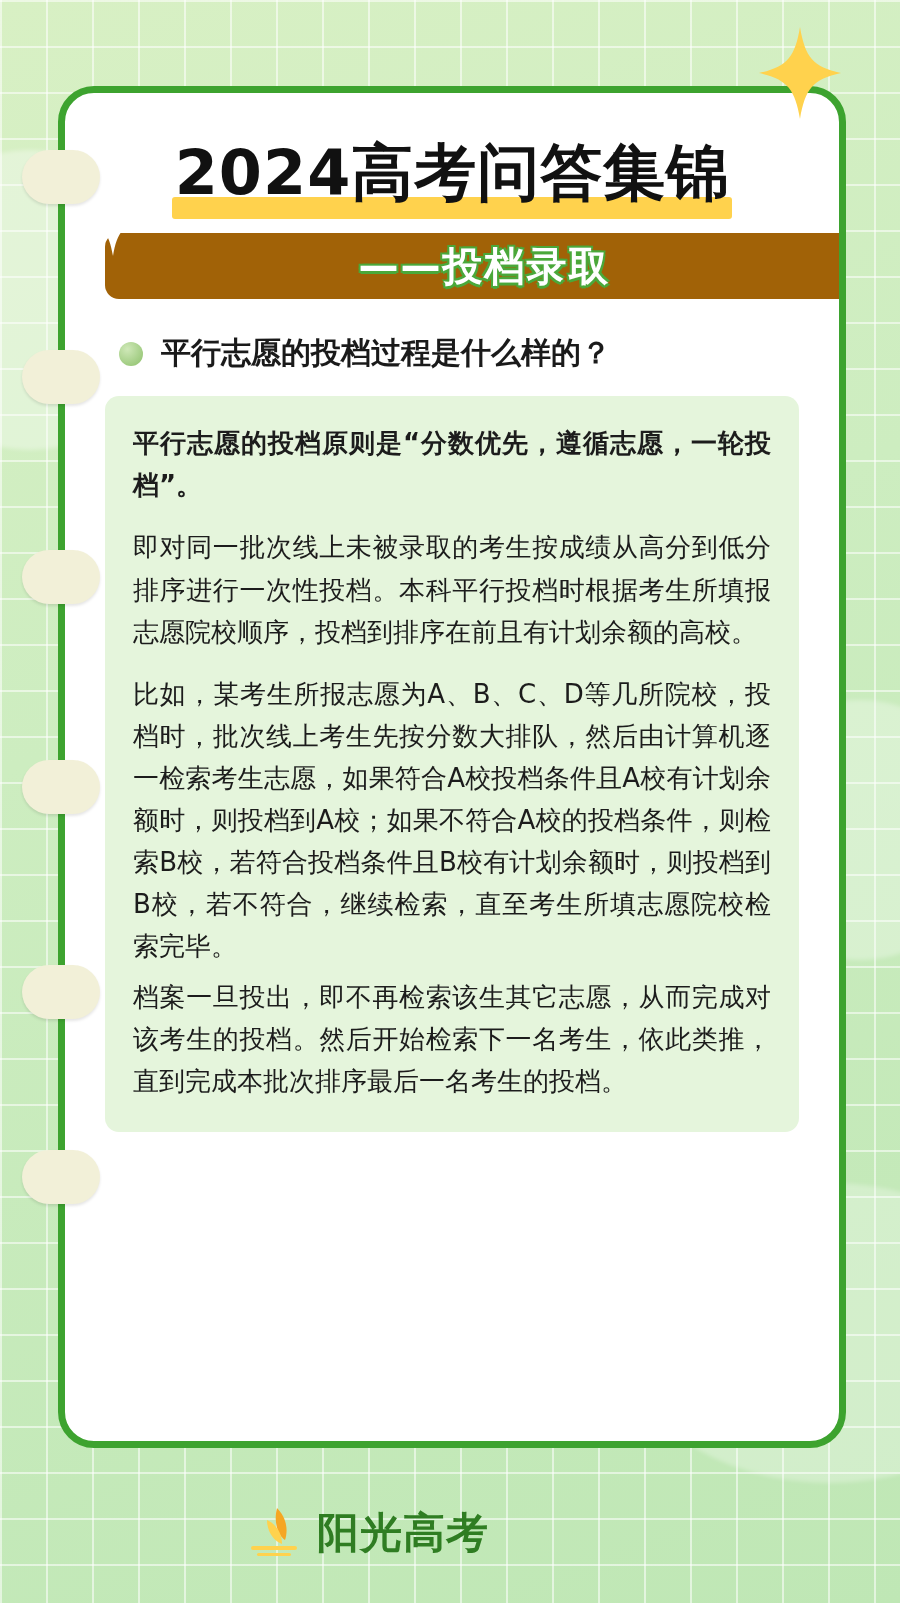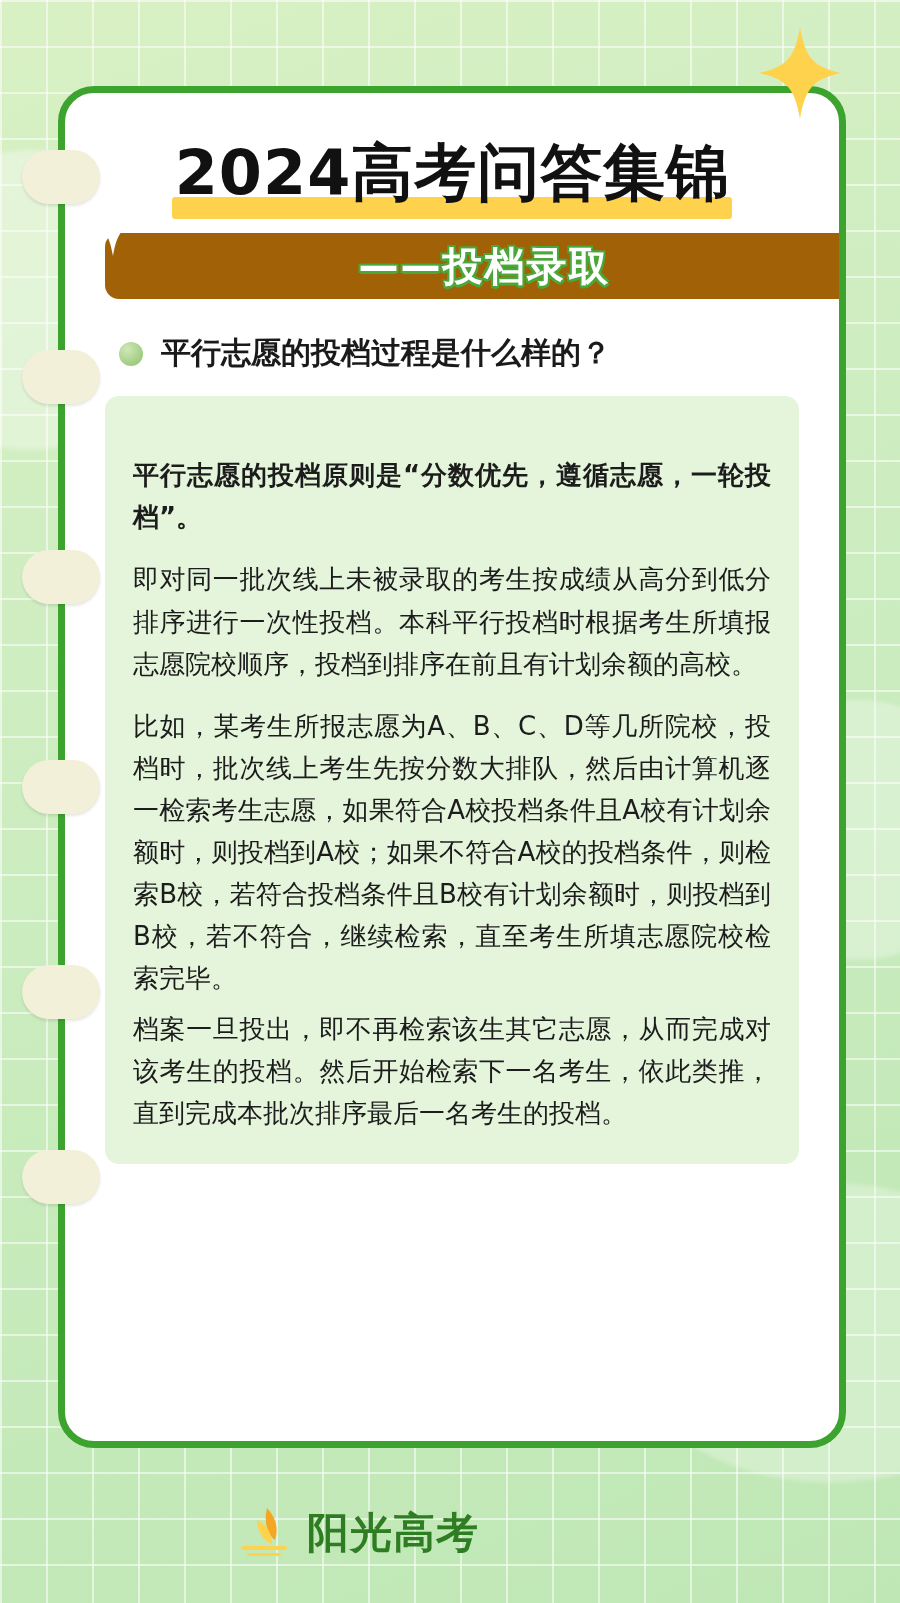--- a/index.html
+++ b/index.html
@@ -172,36 +172,36 @@
     font-family: "DejaVu Sans", sans-serif;
     font-size: 26px;
     line-height: 1.62;
     color: #1c1c1c;
     margin: 0 0 20px 0;
     text-align: justify;
   }
   .para:last-child { margin-bottom: 0; }
   .para.bold {
     font-weight: bold;
-    margin-top: 32px;
   }
   .para.tight {
     margin-bottom: 8px;
   }
 
   
   .footer {
     position: absolute;
     left: 0;
     bottom: 42px;
     width: 716px;
     display: flex;
     align-items: center;
     justify-content: center;
     z-index: 5;
+    padding-left: 10px;
   }
   .logo-mark {
     margin-right: 12px;
   }
   .logo-text {
     font-family: "DejaVu Sans", sans-serif;
     font-size: 42px;
     font-weight: bold;
     color: #2f7d22;
     letter-spacing: 1px;

